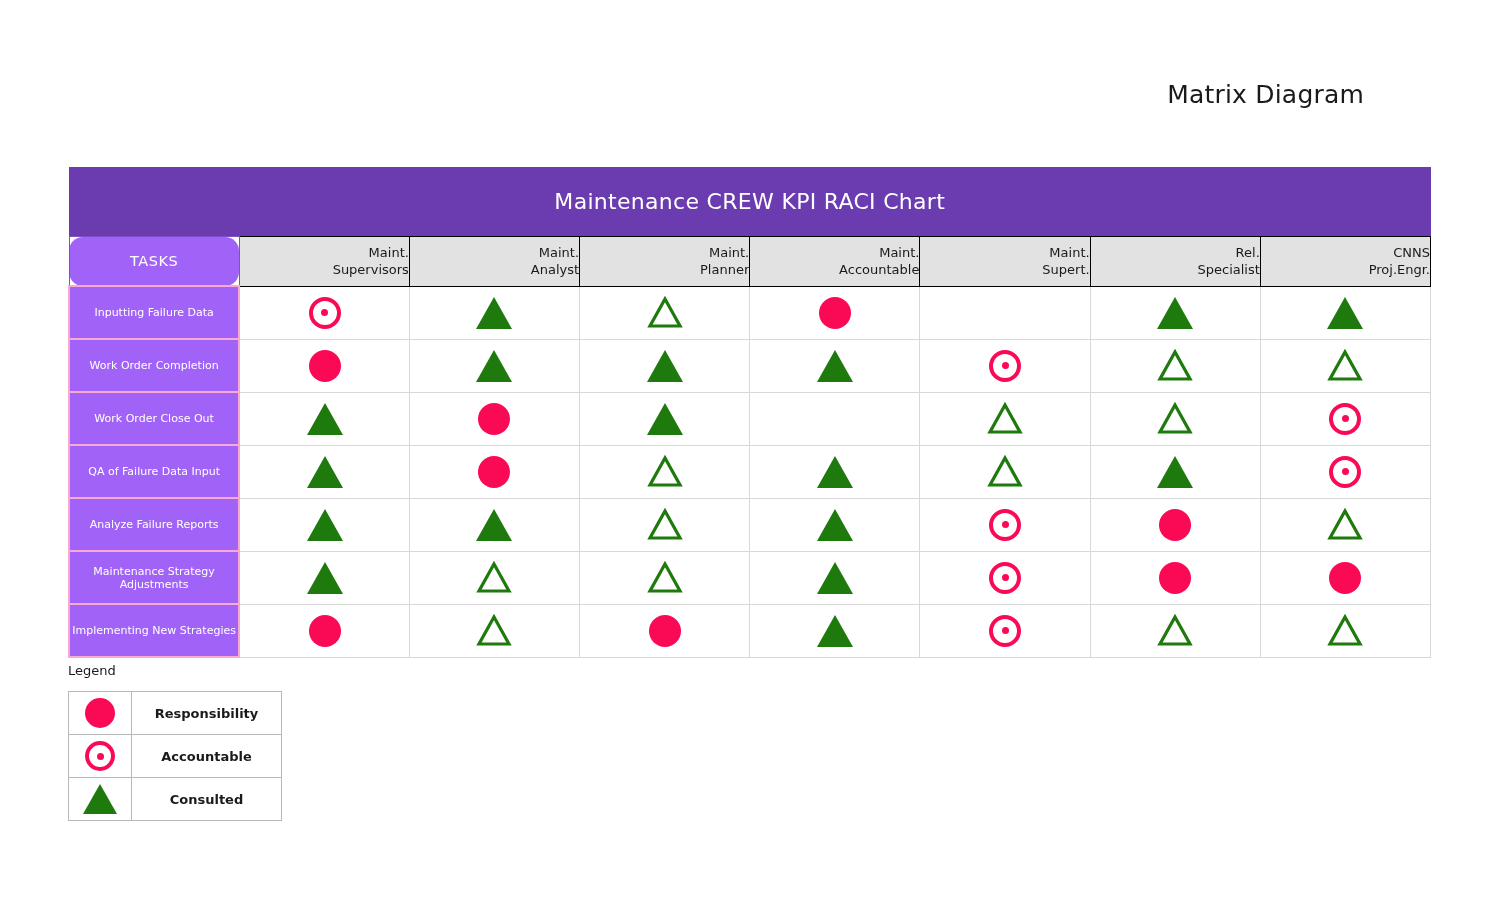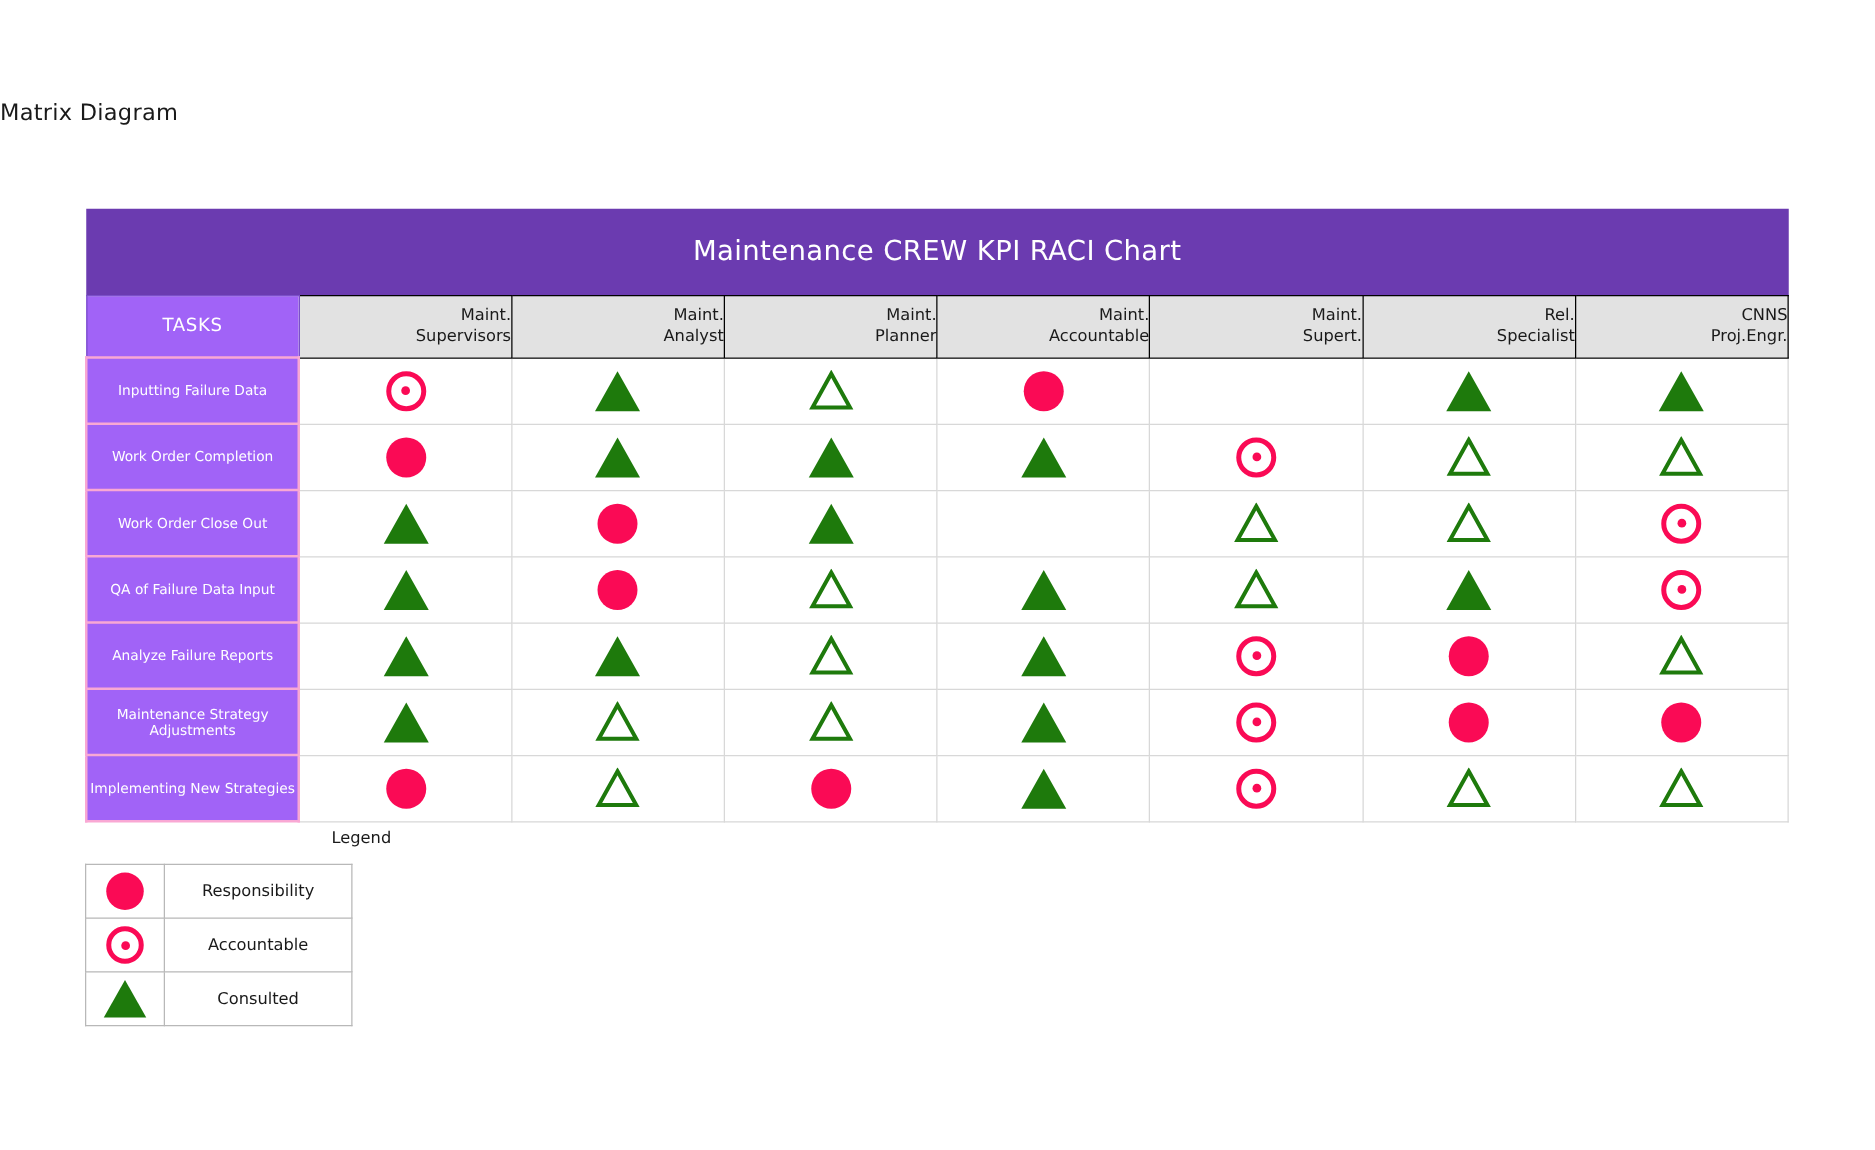--- a/index.html
+++ b/index.html
@@ -14,22 +14,22 @@
     font-family: "DejaVu Sans", sans-serif;
     overflow: hidden;
   }
 
   
   #page-title {
     position: absolute;
     left: 0;
     top: 80px;
     width: 1364px;
-    text-align: left;
-    font-size: 18px;
+    text-align: right;
+    font-size: 25px;
     color: #1a1a1a;
     font-family: "DejaVu Sans", sans-serif;
     letter-spacing: 0.2px;
   }
 
   
   #matrix {
     position: absolute;
     left: 68px;
     top: 167px;
@@ -147,37 +147,38 @@
     height: 33px;
     position: relative;
   }
 
   
   #legend-title {
     position: absolute;
     left: 68px;
     top: 663px;
     width: 245px;
-    text-align: right;
+    text-align: left;
     font-size: 13px;
     color: #1a1a1a;
   }
   #legend {
     position: absolute;
     left: 68px;
     top: 691px;
     width: 214px;
     border-collapse: collapse;
     table-layout: fixed;
   }
   #legend td {
     border: 1px solid #B8B8B8;
     height: 42px;
     padding: 0;
     background: #ffffff;
+    font-weight: bold;
   }
   .legend-sym-cell {
     width: 62px;
     text-align: center;
     vertical-align: middle;
   }
   .legend-label {
     text-align: center;
     vertical-align: middle;
     font-size: 13px;
@@ -227,21 +228,21 @@
 <body>
 
 <div id="page-title">Matrix Diagram</div>
 
 <table id="matrix">
   <tbody>
     <tr>
       <td class="banner" colspan="8">Maintenance CREW KPI RACI Chart</td>
     </tr>
     <tr>
-      <td class="tasks-head" style="width:330px;">TASKS</td>
+      <td class="tasks-head" style="width:330px;border-radius:14px;">TASKS</td>
       <td class="role-head">
         <span>Maint.</span><br>
         <span>Supervisors</span>
       </td>
       <td class="role-head">
         <span>Maint.</span><br>
         <span>Analyst</span>
       </td>
       <td class="role-head">
         <span>Maint.</span><br>

